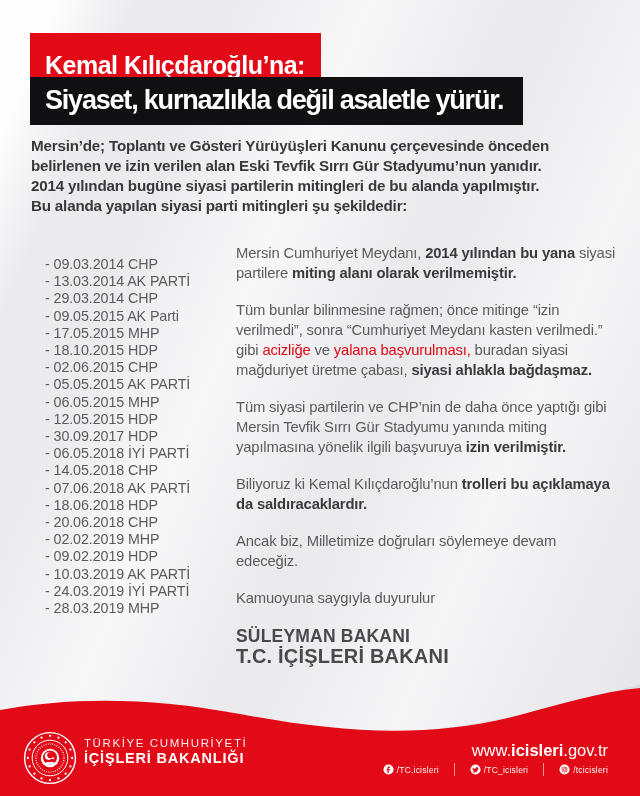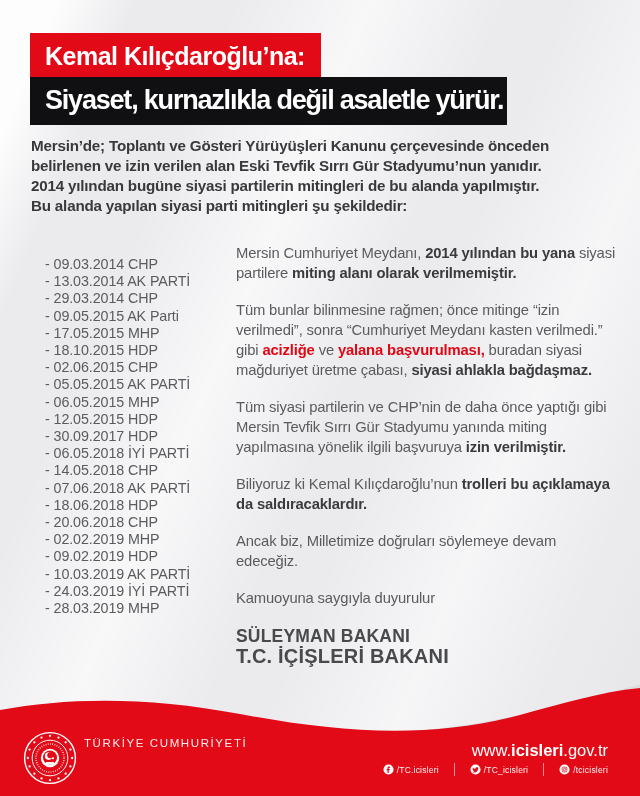--- a/index.html
+++ b/index.html
@@ -12,44 +12,44 @@
     background-image:
       linear-gradient(113deg, rgba(255,255,255,.9) 0%, rgba(255,255,255,.9) 6%, rgba(255,255,255,0) 14%),
       linear-gradient(113deg, rgba(255,255,255,0) 24%, rgba(255,255,255,.65) 38%, rgba(255,255,255,0) 52%),
       linear-gradient(113deg, rgba(255,255,255,0) 58%, rgba(255,255,255,.55) 72%, rgba(255,255,255,0) 86%),
       linear-gradient(113deg, rgba(222,222,226,.0) 88%, rgba(222,222,226,.5) 100%);
   }
   .banner{position:absolute;left:30px;display:inline-block;white-space:nowrap;}
   .banner-red{
     top:33px;background:#e30a17;color:#fff;
     font-size:25px;font-weight:bold;letter-spacing:-.5px;
-    padding:9px 16px 10px 15px;
+    padding:18px 16px 10px 15px;
   }
   .banner-black{
     top:77px;background:#101012;color:#fff;
     font-size:27px;font-weight:bold;letter-spacing:-1.2px;
-    padding:8px 4px 9px 15px;
+    padding:8px 20px 9px 15px;
   }
   .intro{
     position:absolute;left:31px;top:136px;width:594px;
     font-size:15.2px;font-weight:bold;line-height:20px;
     letter-spacing:-.2px;color:#39393c;white-space:pre-line;
   }
   .rally-list{
     position:absolute;left:45px;top:256px;
     font-size:14.3px;line-height:17.2px;color:#5a5b5e;letter-spacing:-.1px;
   }
   .body-col{
     position:absolute;left:236px;top:243px;width:384px;
     font-size:14.8px;line-height:20px;color:#5a5b5e;letter-spacing:-.15px;
   }
   .body-col p{margin:0 0 17px 0;}
   .seg-normal{color:#5a5b5e;}
   .seg-bold{color:#3b3b3e;font-weight:bold;}
-  .seg-red{color:#e30613;font-weight:bold;margin-top:43px;}
+  .seg-red{color:#e30613;font-weight:normal;margin-top:43px;}
   .closing{margin:0 0 21px 0;}
   .sig-name{font-size:17.5px;font-weight:bold;color:#48494b;letter-spacing:.2px;line-height:22px;margin-top:6px;}
   .sig-title{font-size:20px;font-weight:bold;color:#48494b;letter-spacing:.2px;line-height:19px;}
   .footer{position:absolute;left:0;bottom:0;width:640px;height:112px;}
   .footer svg.wave{position:absolute;left:0;top:0;}
   .footer-content{position:absolute;left:0;top:0;width:100%;height:100%;}
   .ministry-logo{position:absolute;left:23px;top:47px;width:54px;height:54px;}
   .org-text{position:absolute;left:84px;top:52px;color:#fff;}
   .org-line1{font-size:11.5px;letter-spacing:1.6px;opacity:.92;line-height:14px;}
   .org-line2{font-size:14.5px;font-weight:bold;letter-spacing:.8px;line-height:17px;}
@@ -148,20 +148,21 @@
         <circle cx="50" cy="50" r="26" fill="none" stroke="#ffffff" stroke-width="3" stroke-dasharray="1.6 2.6" opacity="0.85"></circle>
         <circle cx="50" cy="50" r="17" fill="#ffffff"></circle>
         <circle cx="50" cy="49" r="13" fill="#e30a17"></circle>
         <circle cx="47.5" cy="46.5" r="7" fill="#ffffff"></circle>
         <circle cx="50.5" cy="45" r="5.6" fill="#e30a17"></circle>
         <circle cx="55.5" cy="50.5" r="1.9" fill="#ffffff"></circle>
         <rect x="42" y="57.5" width="16" height="4.4" rx="1.4" fill="#ffffff" opacity="0.95"></rect>
       </svg>
       <div class="org-text">
         <div class="org-line1">TÜRKİYE CUMHURİYETİ</div>
+        <div class="org-line2">İÇİŞLERİ BAKANLIĞI</div>
       </div>
       <div class="website">
         <span>www.</span><span class="b">icisleri</span><span>.gov.tr</span>
       </div>
       <div class="social-row">
         <div class="social-item">
           <svg width="11" height="11" viewBox="0 0 24 24">
             <circle cx="12" cy="12" r="11" fill="#ffffff"></circle>
             <path d="M13.4,8.1h2.1V5.6h-2.4c-2.1,0-3.3,1.2-3.3,3.3v1.9H7.9v2.6h1.9v6.1h2.7v-6.1h2.2l.4-2.6h-2.6V9.1c0-.6.3-1,.9-1Z" fill="#e30a17"></path>
           </svg>

